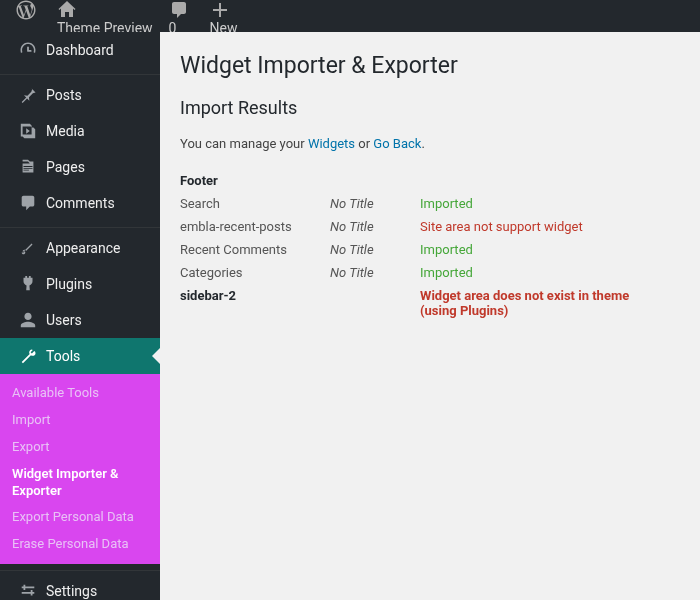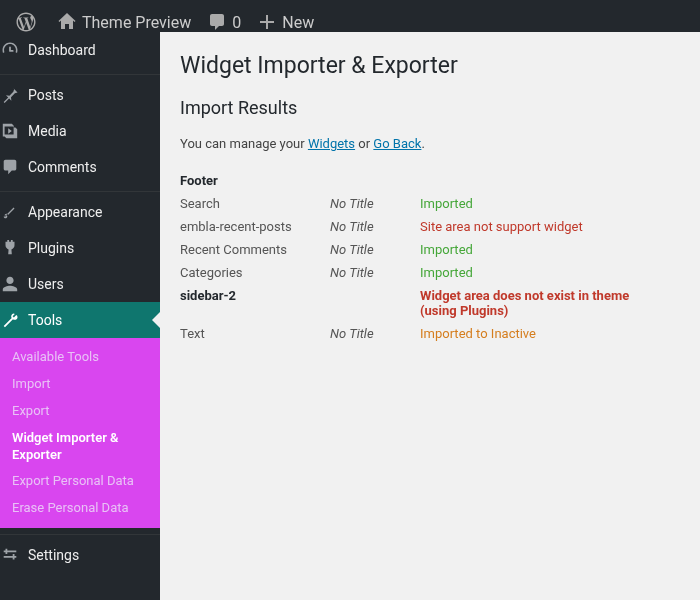--- a/index.html
+++ b/index.html
@@ -1,46 +1,46 @@
 <!DOCTYPE html>
 <html><head>
 <meta charset="utf-8">
 <style>
   * { box-sizing: border-box; }
   html, body { margin: 0; padding: 0; height: 100%; font-family: -apple-system, BlinkMacSystemFont, "Segoe UI", Roboto, sans-serif; font-size: 13px; color: #444; }
   body { background: #f1f1f1; width: 700px; height: 600px; overflow: hidden; }
 
   
   .adminbar { background: #23282d; height: 32px; display: flex; align-items: center; color: #eee; padding: 0 8px; }
-  .adminbar .ab-item { display: flex; align-items: flex-end; padding: 0 8px; height: 32px; color: #ccc; cursor: pointer; font-size: 16px; }
+  .adminbar .ab-item { display: flex; align-items: flex-start; padding: 0 8px; height: 32px; color: #ccc; cursor: pointer; font-size: 14px; flex-direction: column; }
   .adminbar .ab-icon { width: 20px; height: 20px; display: inline-flex; align-items: center; justify-content: center; margin-right: 5px; }
   .adminbar svg { fill: #aaa; }
 
   
   .wrap { display: flex; height: calc(100% - 32px); }
   .sidebar { width: 160px; background: #23282d; color: #eee; overflow-y: auto; }
   .content { flex: 1; padding: 10px 20px; overflow-y: auto; background: #f1f1f1; }
 
   
-  .menu-item { display: flex; align-items: center; padding: 8px 0; color: #eee; cursor: pointer; font-size: 14px; }
+  .menu-item { display: flex; align-items: center; padding: 8px 18px; color: #eee; cursor: pointer; font-size: 14px; }
   .menu-item.current { background: #0f766e; color: #fff; position: relative; }
   .menu-item.current::after { content: ''; position: absolute; right: 0; top: 50%; margin-top: -8px; border: 8px solid transparent; border-right-color: #f1f1f1; }
   .menu-icon { width: 20px; height: 20px; margin-right: 8px; display: inline-flex; align-items: center; justify-content: center; }
   .menu-icon svg { fill: rgba(240,245,250,.6); width: 18px; height: 18px; }
   .menu-item.current .menu-icon svg { fill: #fff; }
   .menu-sep { height: 5px; background: transparent; border-bottom: 1px solid #323639; margin: 2px 0; }
   .submenu { background: #d946ef; padding: 6px 0; }
   .submenu .sub-item { padding: 5px 12px; color: rgba(240,245,250,.7); cursor: pointer; font-size: 13px; line-height: 1.3; }
   .submenu .sub-item.current { color: #fff; font-weight: 600; }
 
   
   h1 { font-size: 23px; font-weight: 400; margin: 10px 0 18px; color: #23282d; }
   h2 { font-size: 18px; font-weight: 400; margin: 0 0 18px; color: #23282d; }
   p { margin: 0 0 18px; }
-  a.link { color: #0073aa; text-decoration: underline; cursor: pointer; }
+  a.link { color: #0073aa; cursor: pointer; }
 
   table.results { border-collapse: collapse; width: 100%; max-width: 460px; }
   table.results td { padding: 4px 8px 4px 0; vertical-align: top; font-size: 13px; }
   td.section { font-weight: 700; padding-top: 8px; color: #23282d; margin-left: 48px; }
   td.name { color: #555; width: 150px; }
   td.title { color: #555; font-style: italic; width: 90px; }
   td.status { }
   .st-green { color: #46a73a; margin-top: 40px; }
   .st-red { color: #c0392b; }
   .st-red-bold { color: #c0392b; font-weight: 700; }
@@ -110,20 +110,28 @@
 
     <div class="menu-item">
       <span class="menu-icon">
           <svg viewBox="0 0 20 20">
             <path d="M2 2h10l2 2v2h2l2 2v10H6l-2-2H2V2zm2 2v10h10V6l-1-1H4zm4 3l4 3-4 3V7z"></path>
           </svg>
         </span>
       <span>Media</span>
     </div>
 
+    <div class="menu-item">
+      <span class="menu-icon">
+          <svg viewBox="0 0 20 20">
+            <path d="M4 2h6l2 2h4v12H4V2zm0 2v2h12V6h-4l-2-2H4zm11 5H5v1h10V9zm0 2H5v1h10v-1zm-4 2H5v1h6v-1z"></path>
+          </svg>
+        </span>
+      <span>Pages</span>
+    </div>
 
     <div class="menu-item">
       <span class="menu-icon">
           <svg viewBox="0 0 20 20">
             <path d="M5 2h10c1.1 0 2 .9 2 2v8c0 1.1-.9 2-2 2h-3l-4 4v-4H5c-1.1 0-2-.9-2-2V4c0-1.1.9-2 2-2z"></path>
           </svg>
         </span>
       <span>Comments</span>
     </div>
 
@@ -217,22 +225,17 @@
           </tr>
           <tr>
             <td class="name">Categories</td>
             <td class="title">No Title</td>
             <td class="status st-green">Imported</td>
           </tr>
           <tr class="section-row">
             <td class="section" colspan="2">sidebar-2</td>
             <td class="status st-red-bold">Widget area does not exist in theme (using Plugins)</td>
           </tr>
-          <tr>
-            <td class="name">Text</td>
-            <td class="title">No Title</td>
-            <td class="status st-orange">Imported to Inactive</td>
-          </tr>
         </tbody>
     </table>
   </div>
 
 </div>
 
 </body></html>

